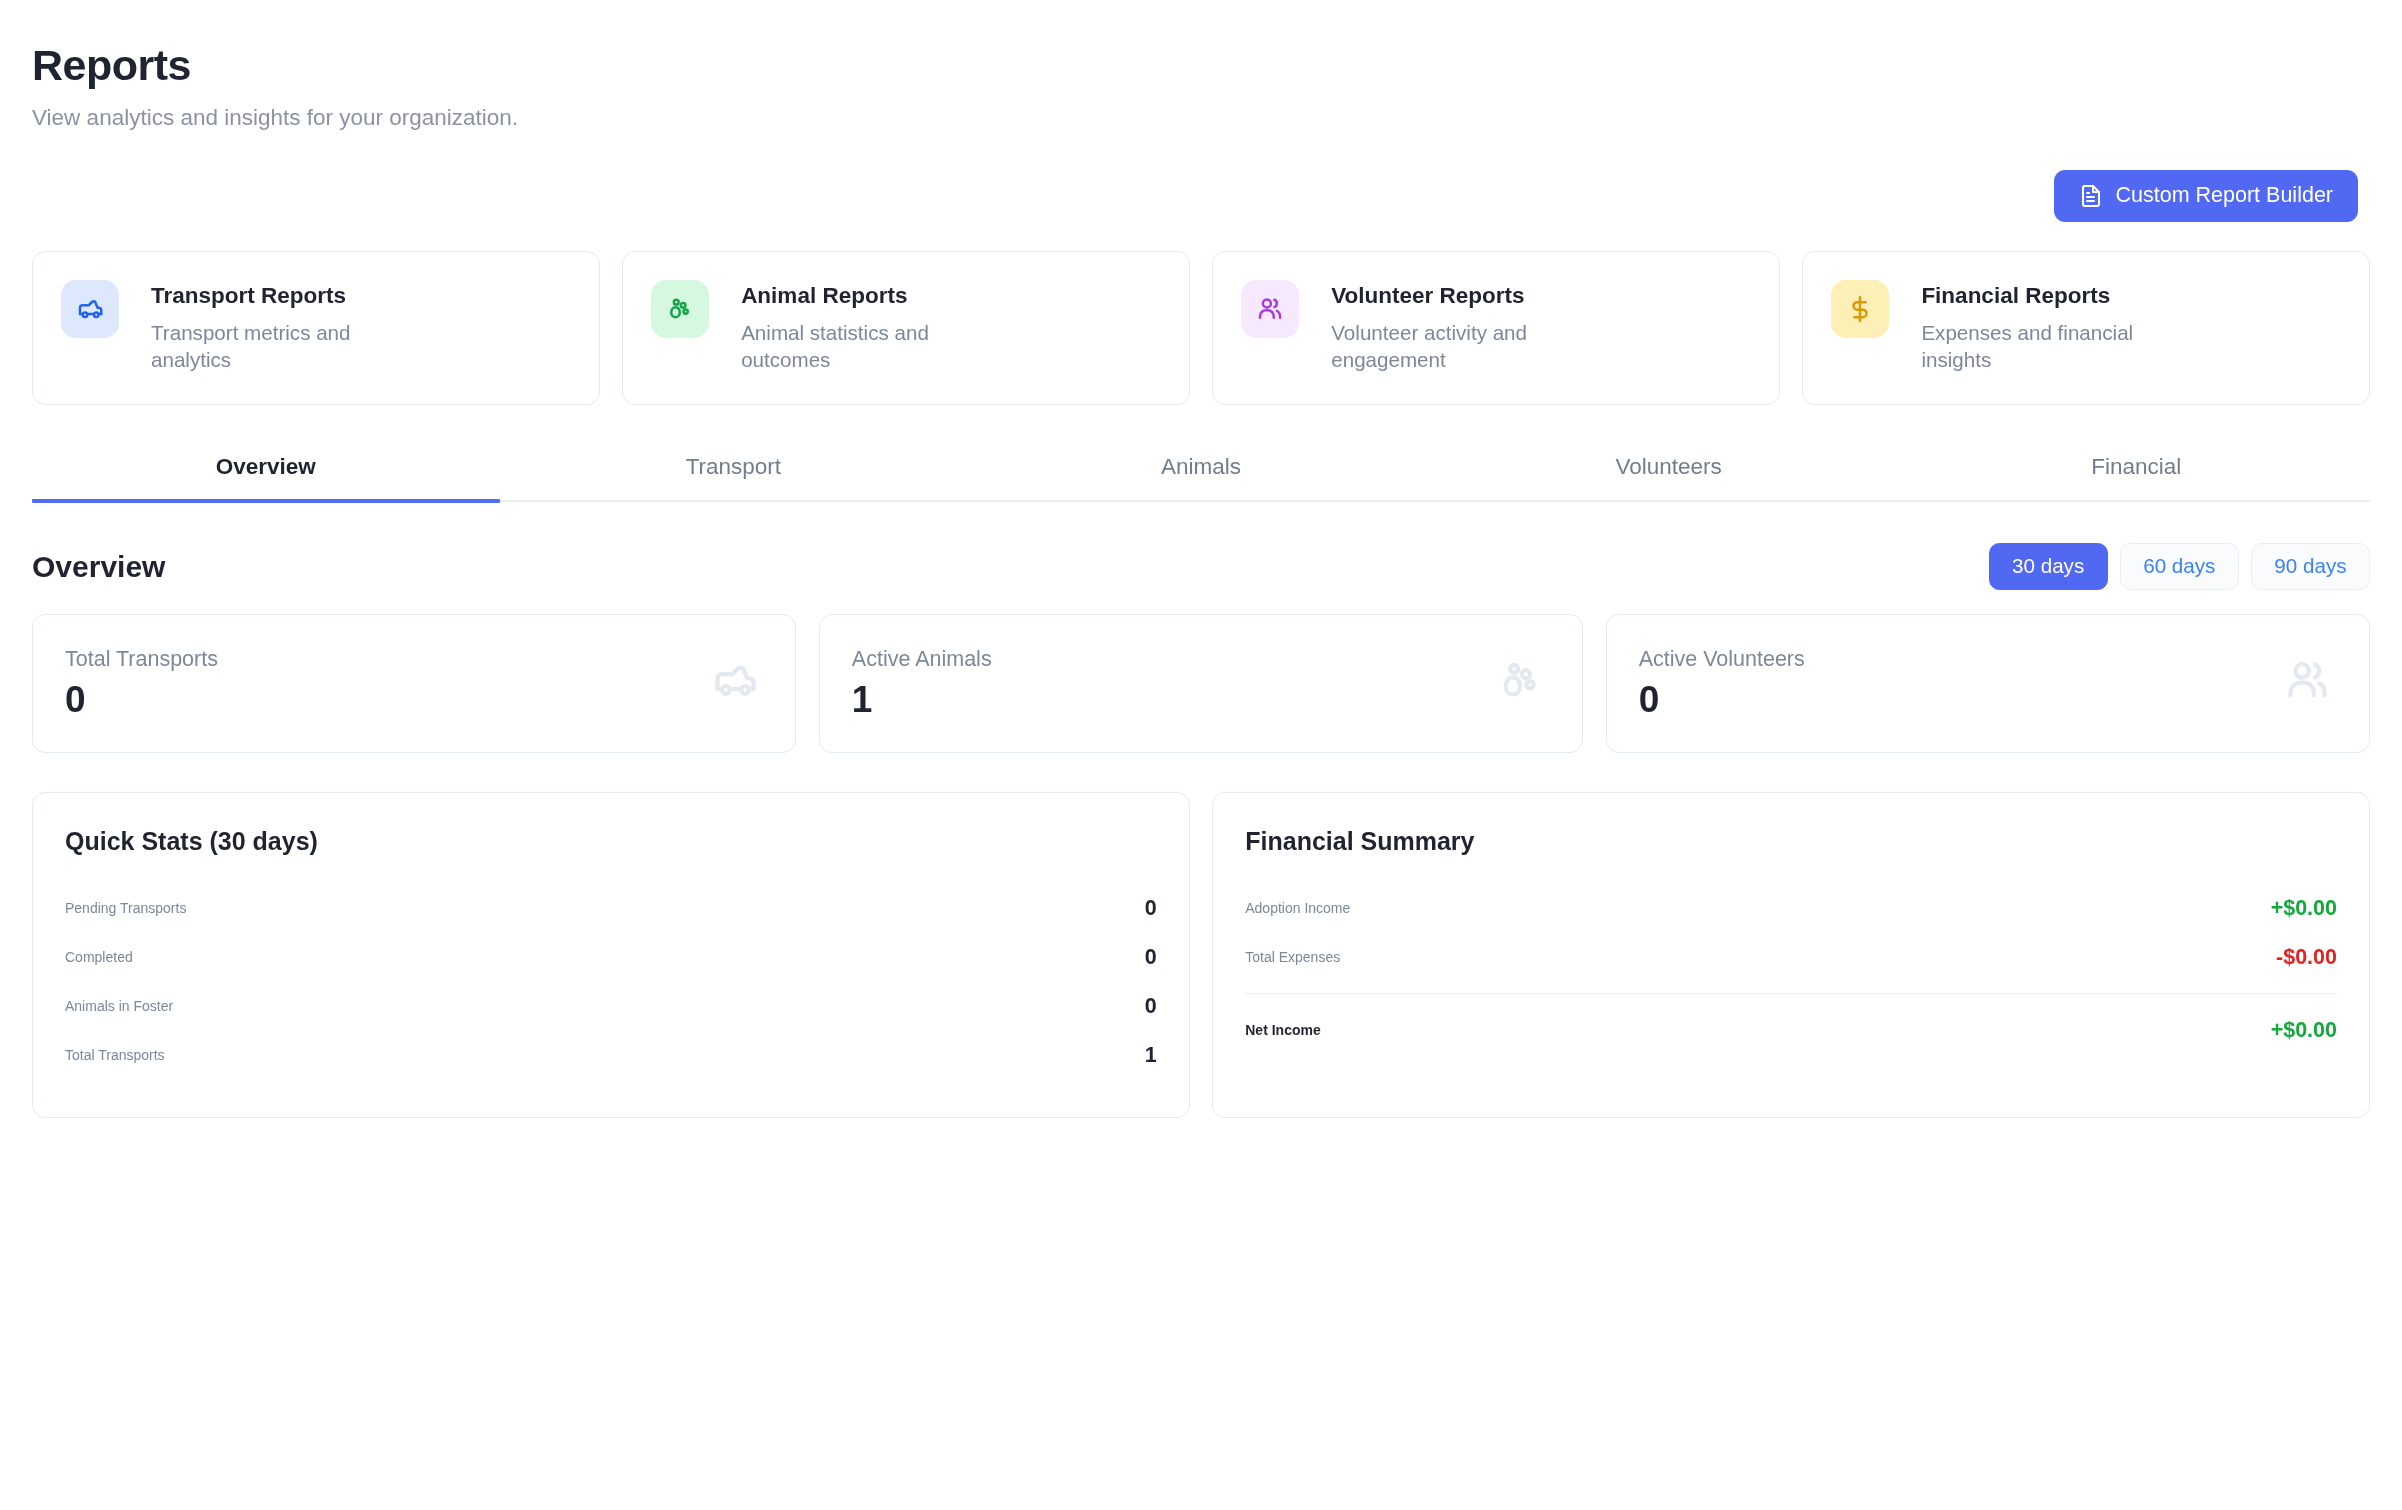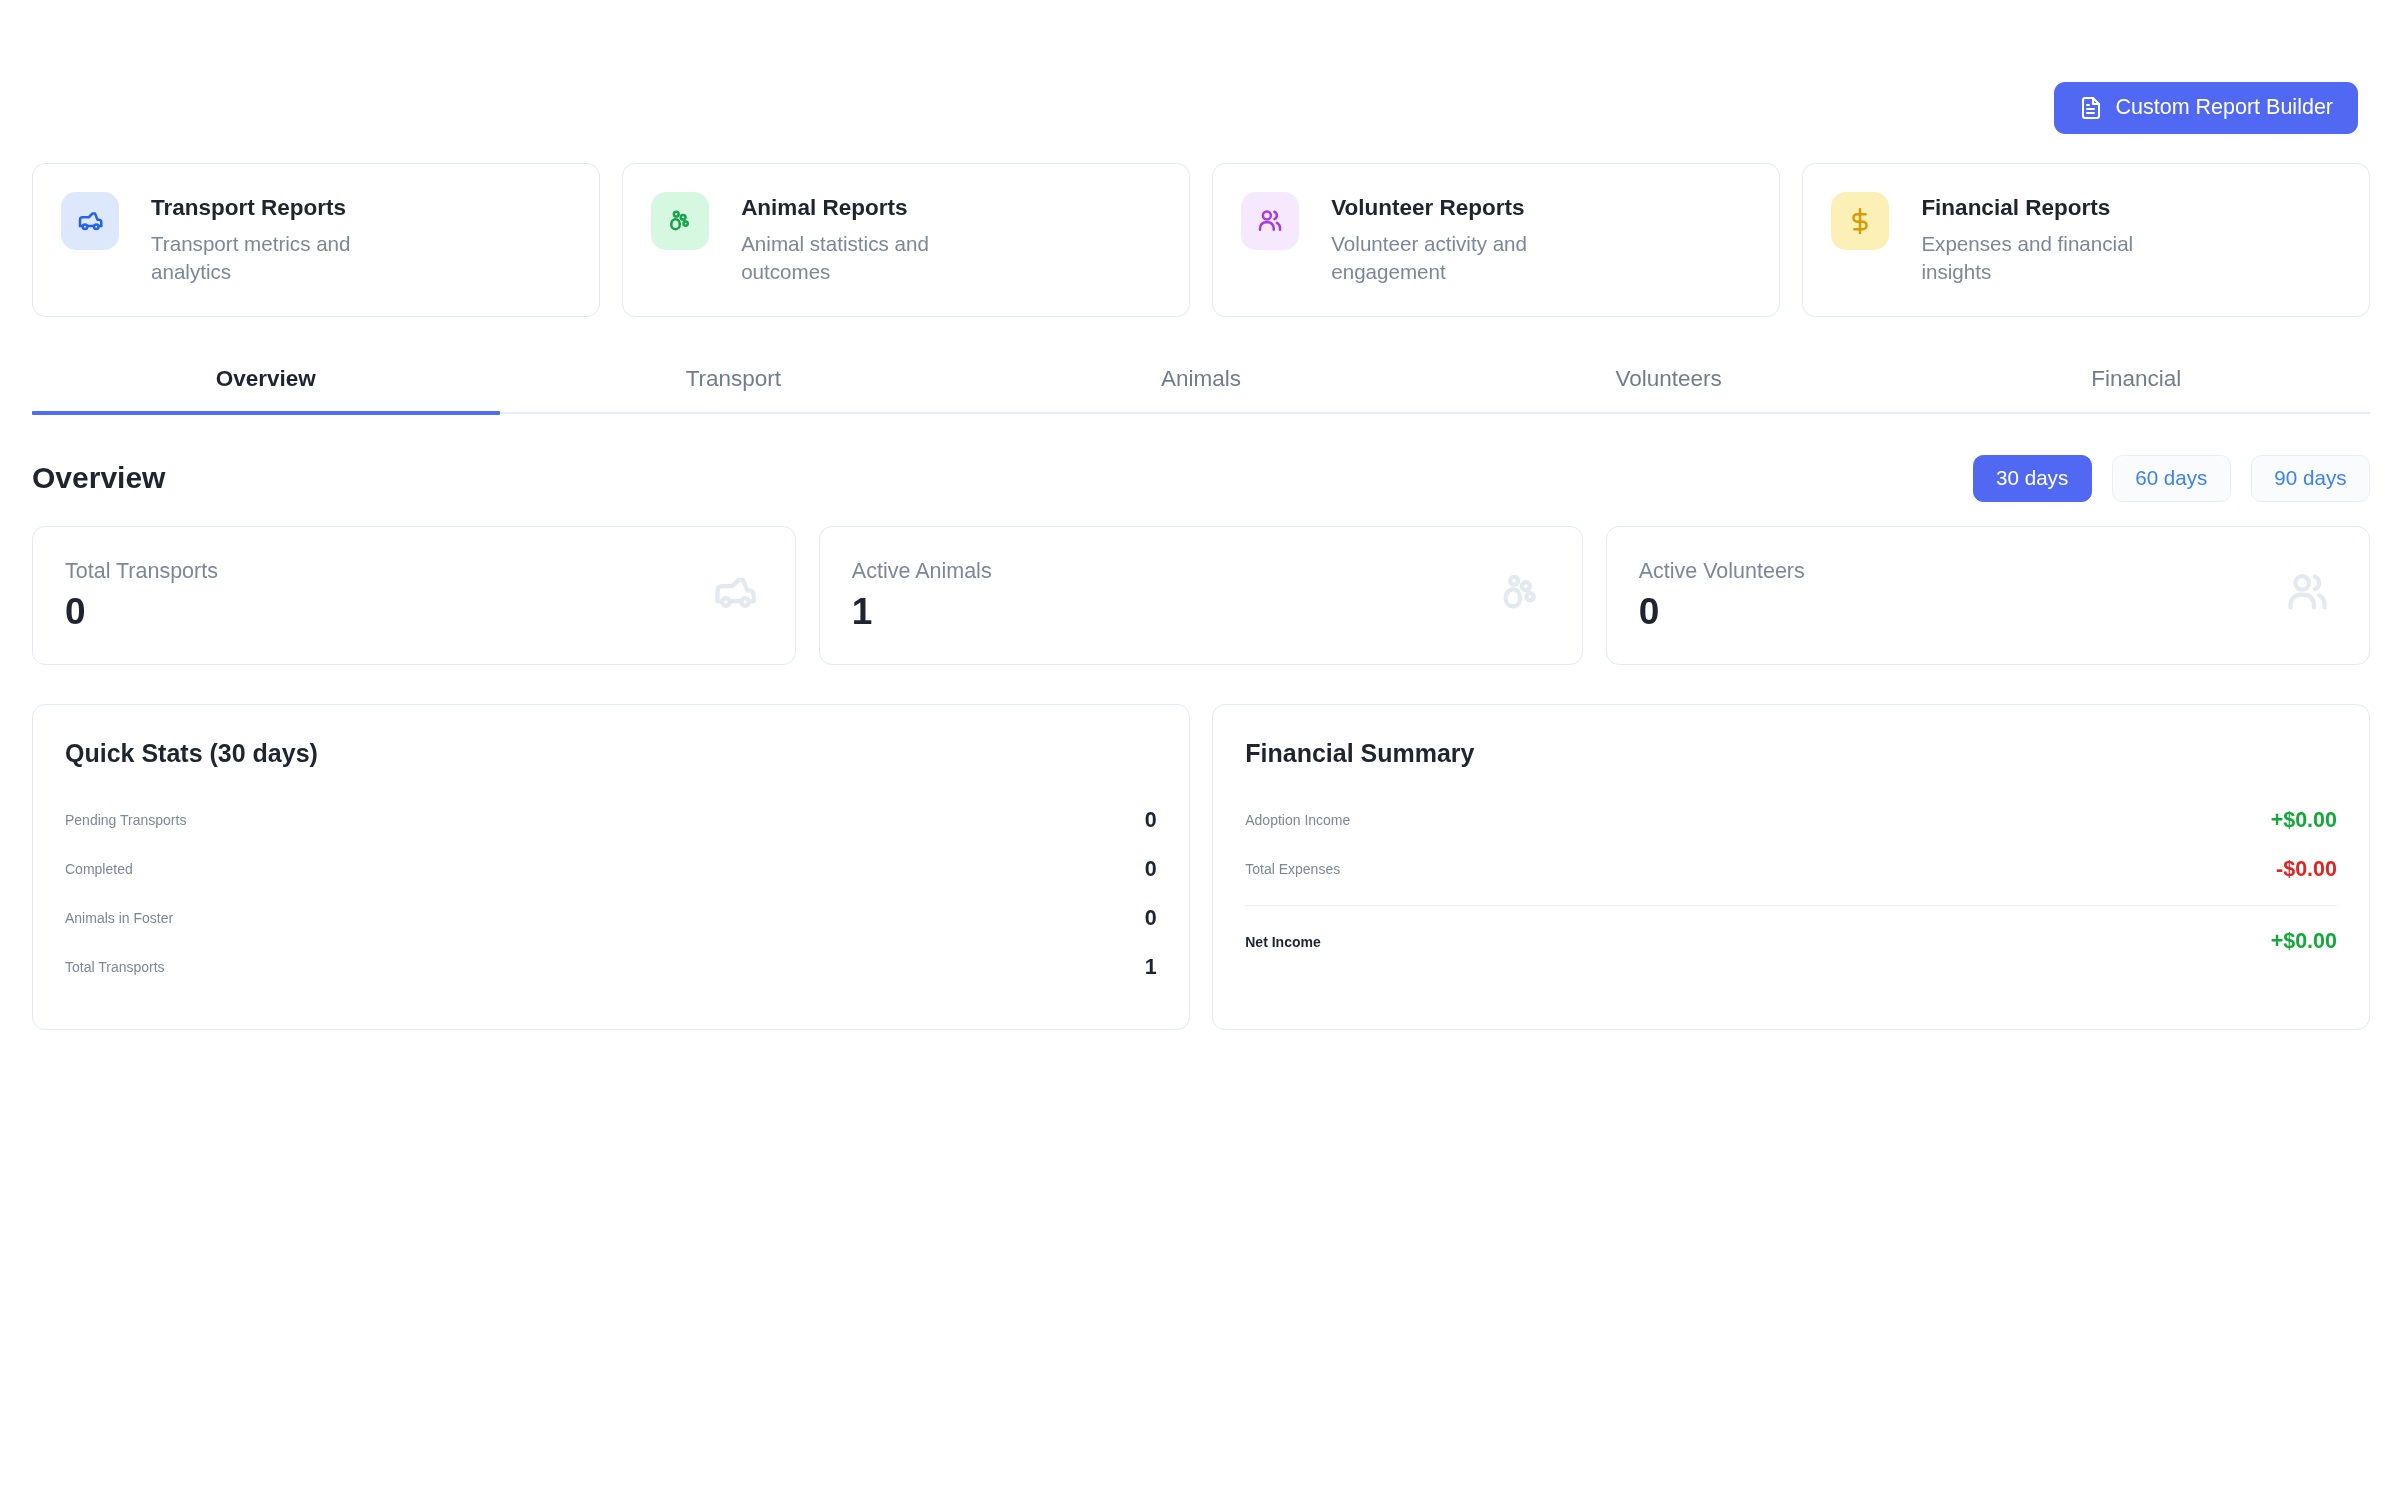--- a/index.html
+++ b/index.html
@@ -124,21 +124,21 @@
     display: flex;
     align-items: center;
     justify-content: space-between;
     margin-top: 41px;
   }
   .section-title {
     font-size: 30px;
     font-weight: bold;
     color: #1f2430;
   }
-  .range-pills { display: flex; gap: 20px; }
+  .range-pills { display: flex; gap: 12px; }
   .pill {
     border-radius: 10.3px;
     font-size: 20.6px;
     padding: 12px 22.5px;
     cursor: pointer;
     border: 1.4px solid #e9eef6;
     background: #fafbfd;
     color: #3b82f6;
     line-height: 1;
     font-family: "Liberation Sans", sans-serif;
@@ -207,20 +207,24 @@
   .prow.total { border-top: 1.9px solid #eaeff7; margin-top: 11.2px; padding-top: 23.4px; }
   .prow.total .prow-label { color: #1f2430; font-weight: bold; }
   .pos { color: #15a83c; font-weight: bold; font-size: 21.5px; }
   .neg { color: #e02424; font-weight: bold; font-size: 21.5px; }
 </style>
 </head>
 <body>
 
 <div class="page">
 
+  <div>
+    <div class="page-title">Reports</div>
+    <div class="page-subtitle">View analytics and insights for your organization.</div>
+  </div>
 
   <div class="builder-row">
     <button class="builder-btn">
       <span>
         <svg width="24" height="24" viewBox="0 0 24 24" fill="none" stroke="#ffffff" stroke-width="2" stroke-linecap="round" stroke-linejoin="round">
           <path d="M14 2H6a2 2 0 0 0-2 2v16a2 2 0 0 0 2 2h12a2 2 0 0 0 2-2V8z"></path>
           <polyline points="14 2 14 8 20 8"></polyline>
           <line x1="8" y1="13" x2="15" y2="13"></line>
           <line x1="8" y1="17" x2="15" y2="17"></line>
           <line x1="8" y1="9" x2="10" y2="9"></line>

